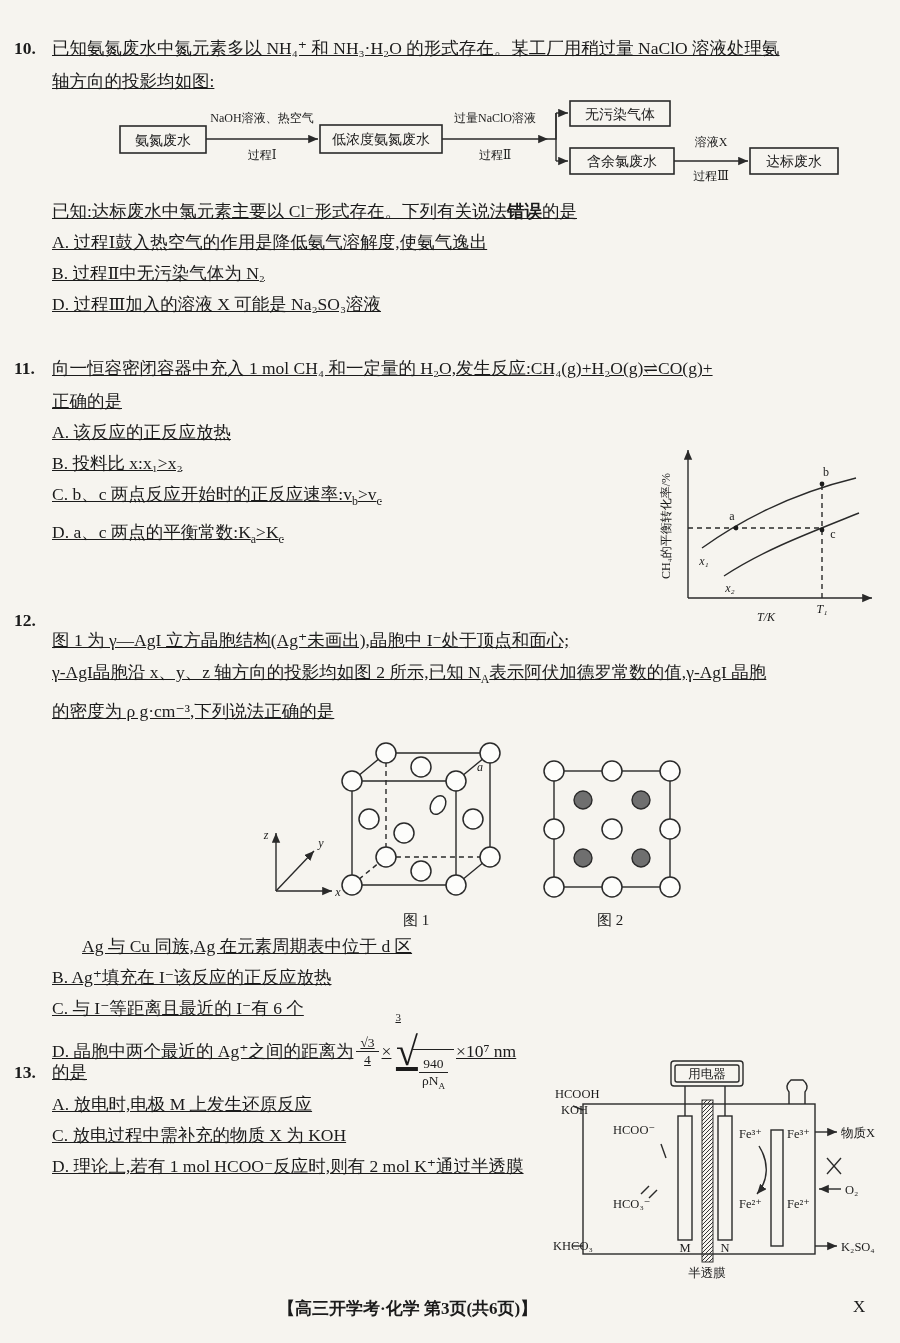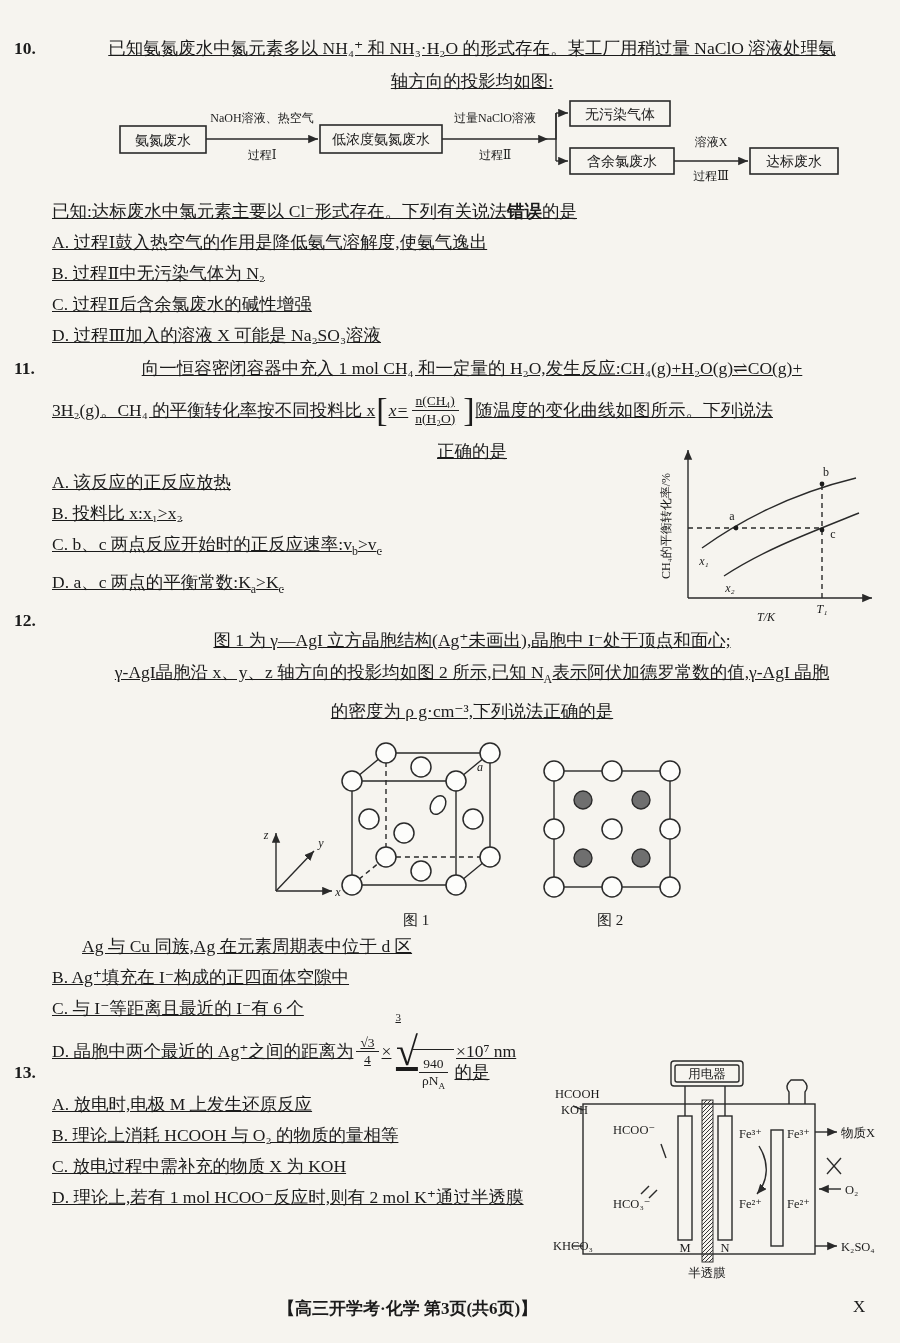--- a/index.html
+++ b/index.html
@@ -9,21 +9,21 @@
     font-family:"Liberation Serif","DejaVu Serif","DejaVu Sans",serif;
     color:#1b1b1b;
   }
   .q { position:absolute; left:0; width:892px; padding-left:52px; box-sizing:border-box;
        font-size:17.5px; line-height:33px;text-decoration:underline; }
   .qnum { position:absolute; left:14px; top:0; font-weight:bold; }
   #q10 { top:32px; }
   #q11 { top:352px; }
   #q12 { top:604px; }
   #q13 { top:1056px; }
-  .stem-line { display:block;text-align:center; }
+  .stem-line { display:block; }
   .opt { display:block; line-height:31px; }
   .indent { padding-left:30px; }
   sub { font-size:0.68em; }
   b { font-weight:bold; }
   svg { overflow:visible; }
   svg text { font-family:"Liberation Serif","DejaVu Serif","DejaVu Sans",serif; fill:#1b1b1b; }
   .flow-svg { display:block; margin:2px 0 0 60px; }
   .fbox { fill:none; stroke:#2a2a2a; stroke-width:1.6; }
   .fline-stroke { stroke:#2a2a2a; stroke-width:1.4; fill:none; }
   .dash { stroke-dasharray:5 4; }
@@ -89,38 +89,26 @@
     <line class="fline-stroke" x1="562" y1="61" x2="636" y2="61" marker-end="url(#ma1)"></line>
     <text class="flabel" x="599" y="46">溶液X</text>
     <text class="flabel" x="599" y="80">过程Ⅲ</text>
     <rect class="fbox" x="638" y="48" width="88" height="26"></rect>
     <text class="ftext" x="682" y="66">达标废水</text>
   </svg>
 
   <span class="opt"><span>已知:达标废水中氯元素主要以 Cl⁻形式存在。下列有关说法</span><b>错误</b><span>的是</span></span>
   <span class="opt">A. 过程Ⅰ鼓入热空气的作用是降低氨气溶解度,使氨气逸出</span>
   <span class="opt">B. 过程Ⅱ中无污染气体为 N₂</span>
-  <span class="opt">C. 过程Ⅱ后含余氯废水的碱性增强</span>
   <span class="opt">D. 过程Ⅲ加入的溶液 X 可能是 Na₂SO₃溶液</span>
 </div>
 
 <div class="q" id="q11">
   <span class="qnum">11.</span>
   <span class="stem-line">向一恒容密闭容器中充入 1 mol CH₄ 和一定量的 H₂O,发生反应:CH₄(g)+H₂O(g)⇌CO(g)+</span>
-  <span class="fline">
-    <span>3H₂(g)。CH₄ 的平衡转化率按不同投料比 x</span>
-    <span class="bracket">[</span>
-    <span class="it">x=</span>
-    <span class="frac">
-      <span class="fnum">n(CH₄)</span>
-      <span class="fden">n(H₂O)</span>
-    </span>
-    <span class="bracket">]</span>
-    <span>随温度的变化曲线如图所示。下列说法</span>
-  </span>
   <span class="stem-line" style="line-height:32px;">正确的是</span>
   <span class="opt">A. 该反应的正反应放热</span>
   <span class="opt">B. 投料比 x:x₁&gt;x₂</span>
   <span class="opt"><span>C. b、c 两点反应开始时的正反应速率:v</span><sub>b</sub><span>&gt;v</span><sub>c</sub></span>
   <span class="opt"><span>D. a、c 两点的平衡常数:K</span><sub>a</sub><span>&gt;K</span><sub>c</sub></span>
 
   <svg class="graph-svg" width="230" height="185" viewBox="0 0 230 185">
     <defs>
       <marker id="ma2" markerWidth="9" markerHeight="8" refX="7" refY="3" orient="auto">
         <path d="M0,0 L7,3 L0,6 z" fill="#2a2a2a"></path>
@@ -205,21 +193,21 @@
         <circle class="ion" cx="446" cy="156" r="10"></circle>
       <circle class="ion-dark" cx="359" cy="69" r="9"></circle>
         <circle class="ion-dark" cx="417" cy="69" r="9"></circle>
       <circle class="ion-dark" cx="359" cy="127" r="9"></circle>
         <circle class="ion-dark" cx="417" cy="127" r="9"></circle>
       <text class="caption" x="386" y="194">图 2</text>
     </g>
   </svg>
 
   <span class="opt indent">Ag 与 Cu 同族,Ag 在元素周期表中位于 d 区</span>
-  <span class="opt">B. Ag⁺填充在 I⁻构成的正四面体空隙中</span>
+  <span class="opt">B. Ag⁺填充在 I⁻该反应的正反应放热</span>
   <span class="opt">C. 与 I⁻等距离且最近的 I⁻有 6 个</span>
   <span class="fline2">
     <span>D. 晶胞中两个最近的 Ag⁺之间的距离为</span>
     <span class="frac">
       <span class="fnum">√3</span>
       <span class="fden">4</span>
     </span>
     <span>×</span>
     <span class="root">
       <span class="ridx">3</span>
@@ -232,21 +220,20 @@
       </span>
     </span>
     <span>×10⁷ nm</span>
   </span>
 </div>
 
 <div class="q" id="q13">
   <span class="qnum">13.</span>
   <span class="stem-line">的是</span>
   <span class="opt" style="width:540px;">A. 放电时,电极 M 上发生还原反应</span>
-  <span class="opt" style="width:540px;">B. 理论上消耗 HCOOH 与 O₂ 的物质的量相等</span>
   <span class="opt" style="width:540px;">C. 放电过程中需补充的物质 X 为 KOH</span>
   <span class="opt" style="width:560px;">D. 理论上,若有 1 mol HCOO⁻反应时,则有 2 mol K⁺通过半透膜</span>
 
   <svg class="cell-svg" width="335" height="224" viewBox="0 0 335 224">
     <defs>
       <marker id="ma3" markerWidth="9" markerHeight="8" refX="7" refY="3" orient="auto">
         <path d="M0,0 L7,3 L0,6 z" fill="#2a2a2a"></path>
       </marker>
       <pattern id="hch" width="4" height="4" patternUnits="userSpaceOnUse">
         <path d="M0,4 L4,0" stroke="#333" stroke-width="1"></path>

